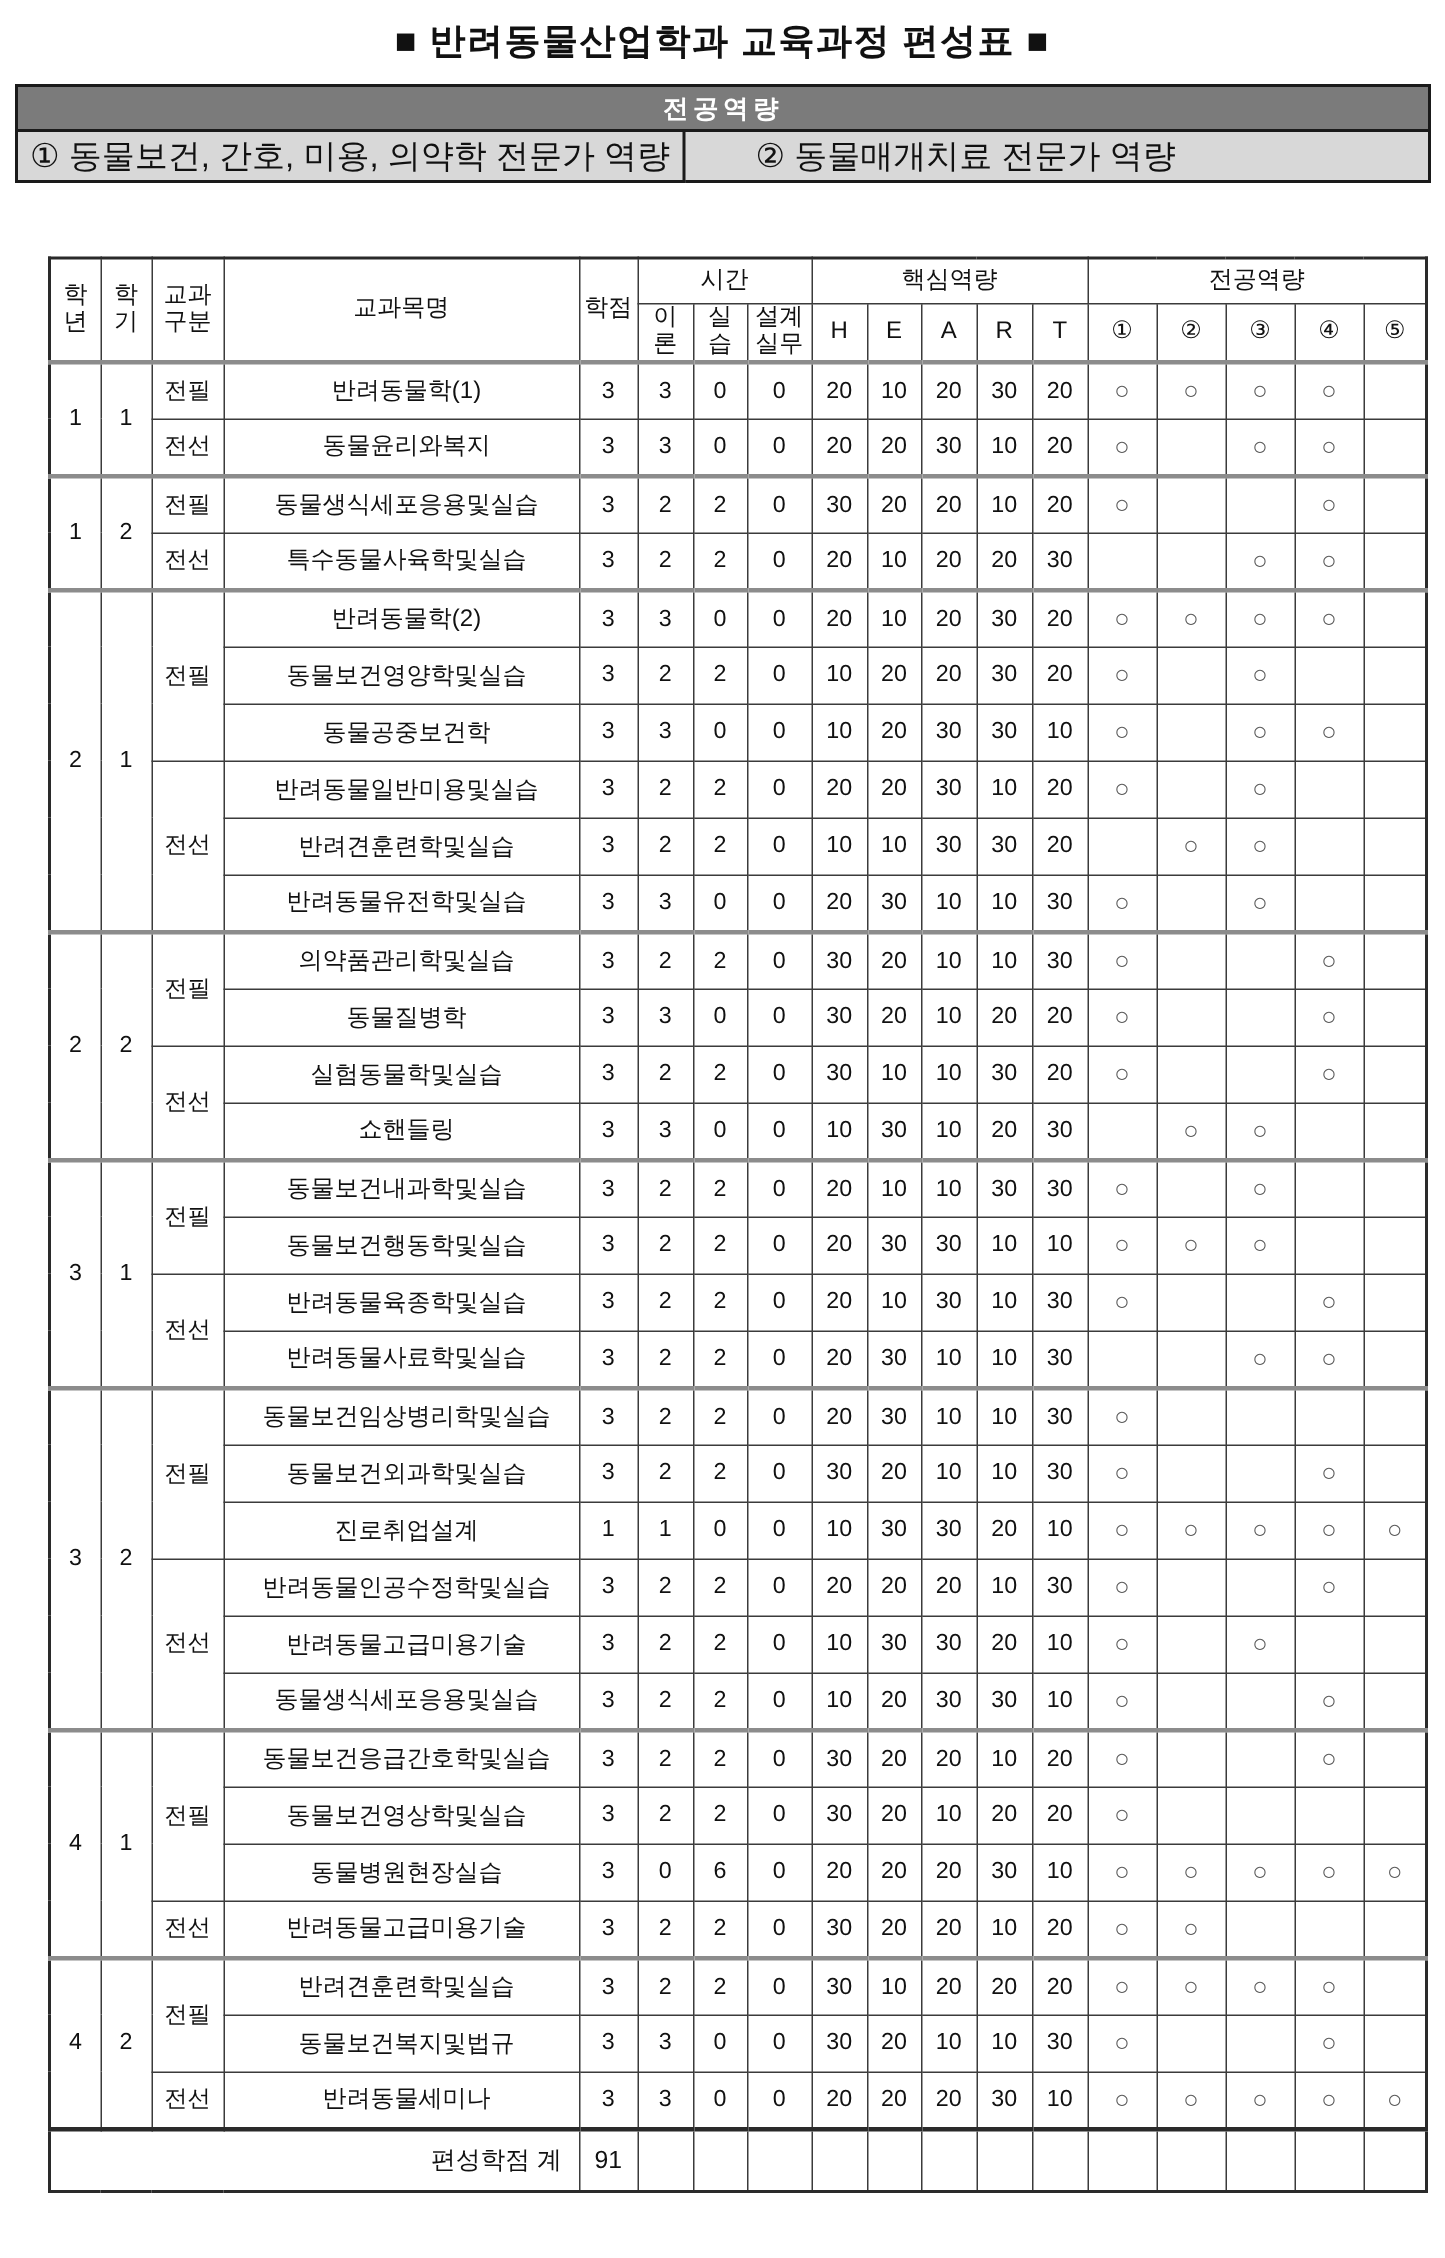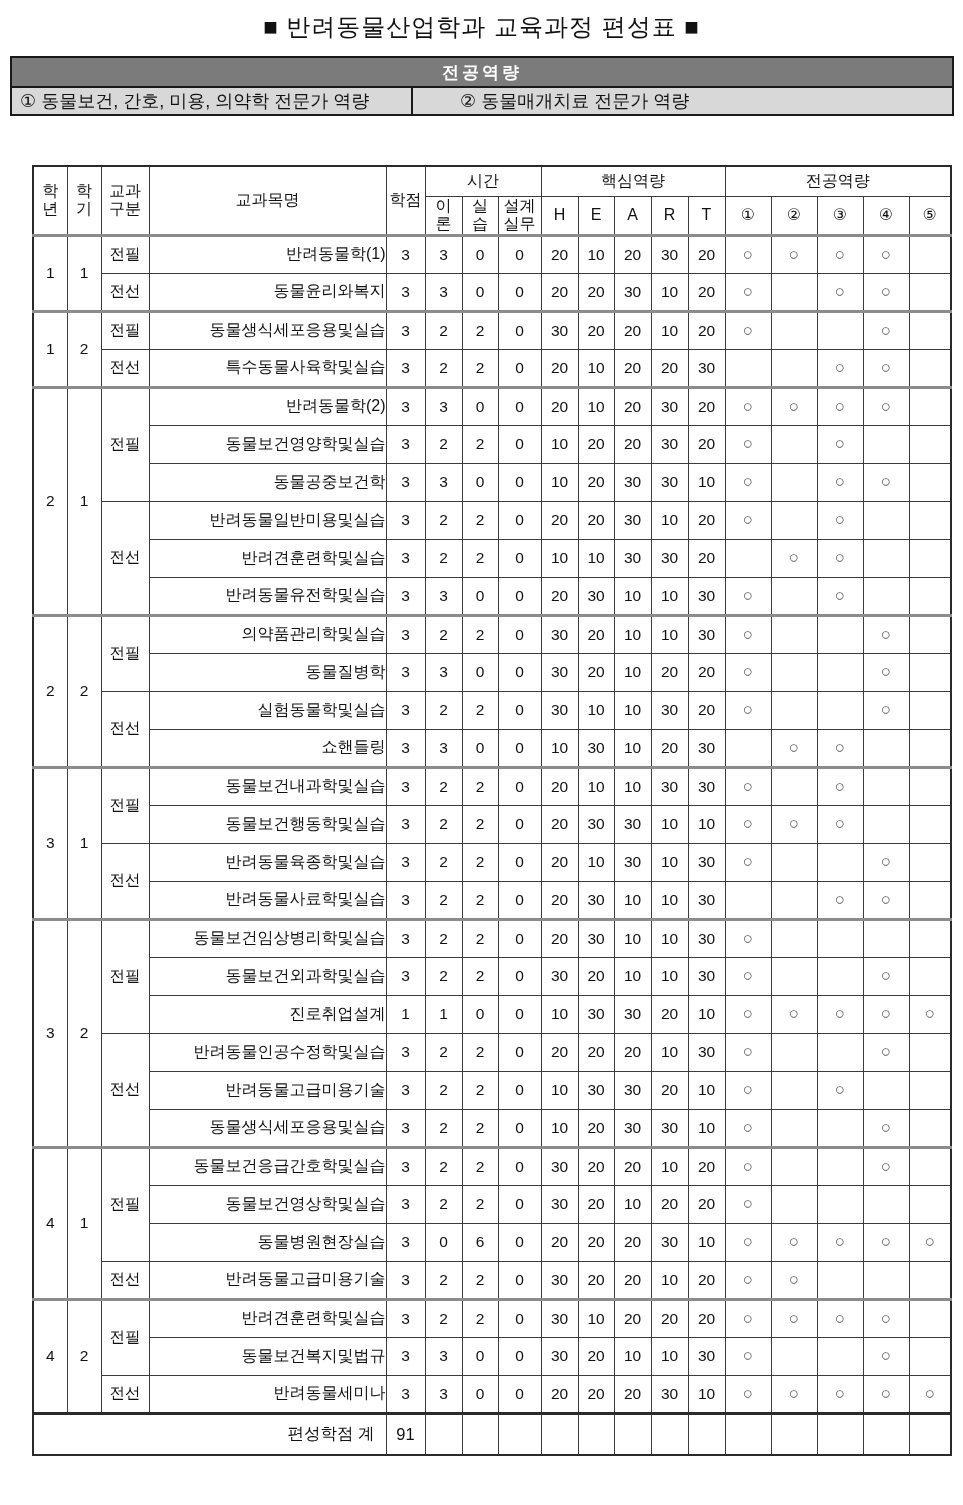--- a/index.html
+++ b/index.html
@@ -3,56 +3,56 @@
 <meta charset="utf-8">
 <style>
   * { box-sizing: border-box; }
   html, body { margin: 0; padding: 0; }
   body {
     width: 963px; height: 1505px;
     background: #ffffff; color: #111;
     font-family: "Liberation Sans", "DejaVu Sans", sans-serif;
   }
   .page-title {
-    text-align: center; font-weight: normal;
+    text-align: center; font-weight: bold;
     font-size: 24px; letter-spacing: 1px;
     padding-top: 11px; margin-bottom: 13px;
   }
   table { border-collapse: collapse; border-radius: 10px; }
 
   
   .comp { margin-left: 10px; width: 944px; border: 2px solid #1a1a1a; }
   .comp th {
     background: #7b7b7b; color: #ffffff;
     font-size: 17px; font-weight: bold; letter-spacing: 3px;
     height: 30px; border: 2px solid #1a1a1a;
   }
   .comp td {
-    background: #d8d8d8; font-size: 18px;
+    background: #d8d8d8; font-size: 22px;
     height: 27px; border: 2px solid #1a1a1a;
     padding: 1px 8px; white-space: nowrap;
   }
   .comp td.right-col { width: 541px; padding-left: 47px; }
 
   
   .main {
     margin-left: 32px; margin-top: 49px;
     width: 918px; table-layout: fixed;
     border: 2px solid #2a2a2a;
   }
   .main th, .main td {
     border: 1px solid #3b3b3b;
     text-align: center; vertical-align: middle;
     padding: 0; overflow: hidden;
   }
   .main th { font-weight: normal; font-size: 16px; white-space: pre-line; line-height: 1.12; }
   .main thead tr.h1 th { height: 30px; }
   .main thead tr.h2 th { height: 39px; }
   .main tbody td { height: 38px; font-size: 15.5px; }
-  .main td.course { text-align: right; padding-left: 7px; font-size: 16px; white-space: nowrap; }
+  .main td.course { text-align: center; padding-left: 7px; font-size: 16px; white-space: nowrap; }
   .main td.circle-cell { font-size: 17px; color: #5a5a5a; }
   .main tr.group-start td { border-top: 3px solid #8c8c8c; }
   .main tfoot td { height: 42px; border-top: 3px solid #2a2a2a; font-size: 16.5px; }
   .main tfoot td.total-label { text-align: right; padding-right: 11px; }
 </style>
 </head>
 <body>
 
 <div class="page-title">■  반려동물산업학과  교육과정  편성표  ■</div>
 

